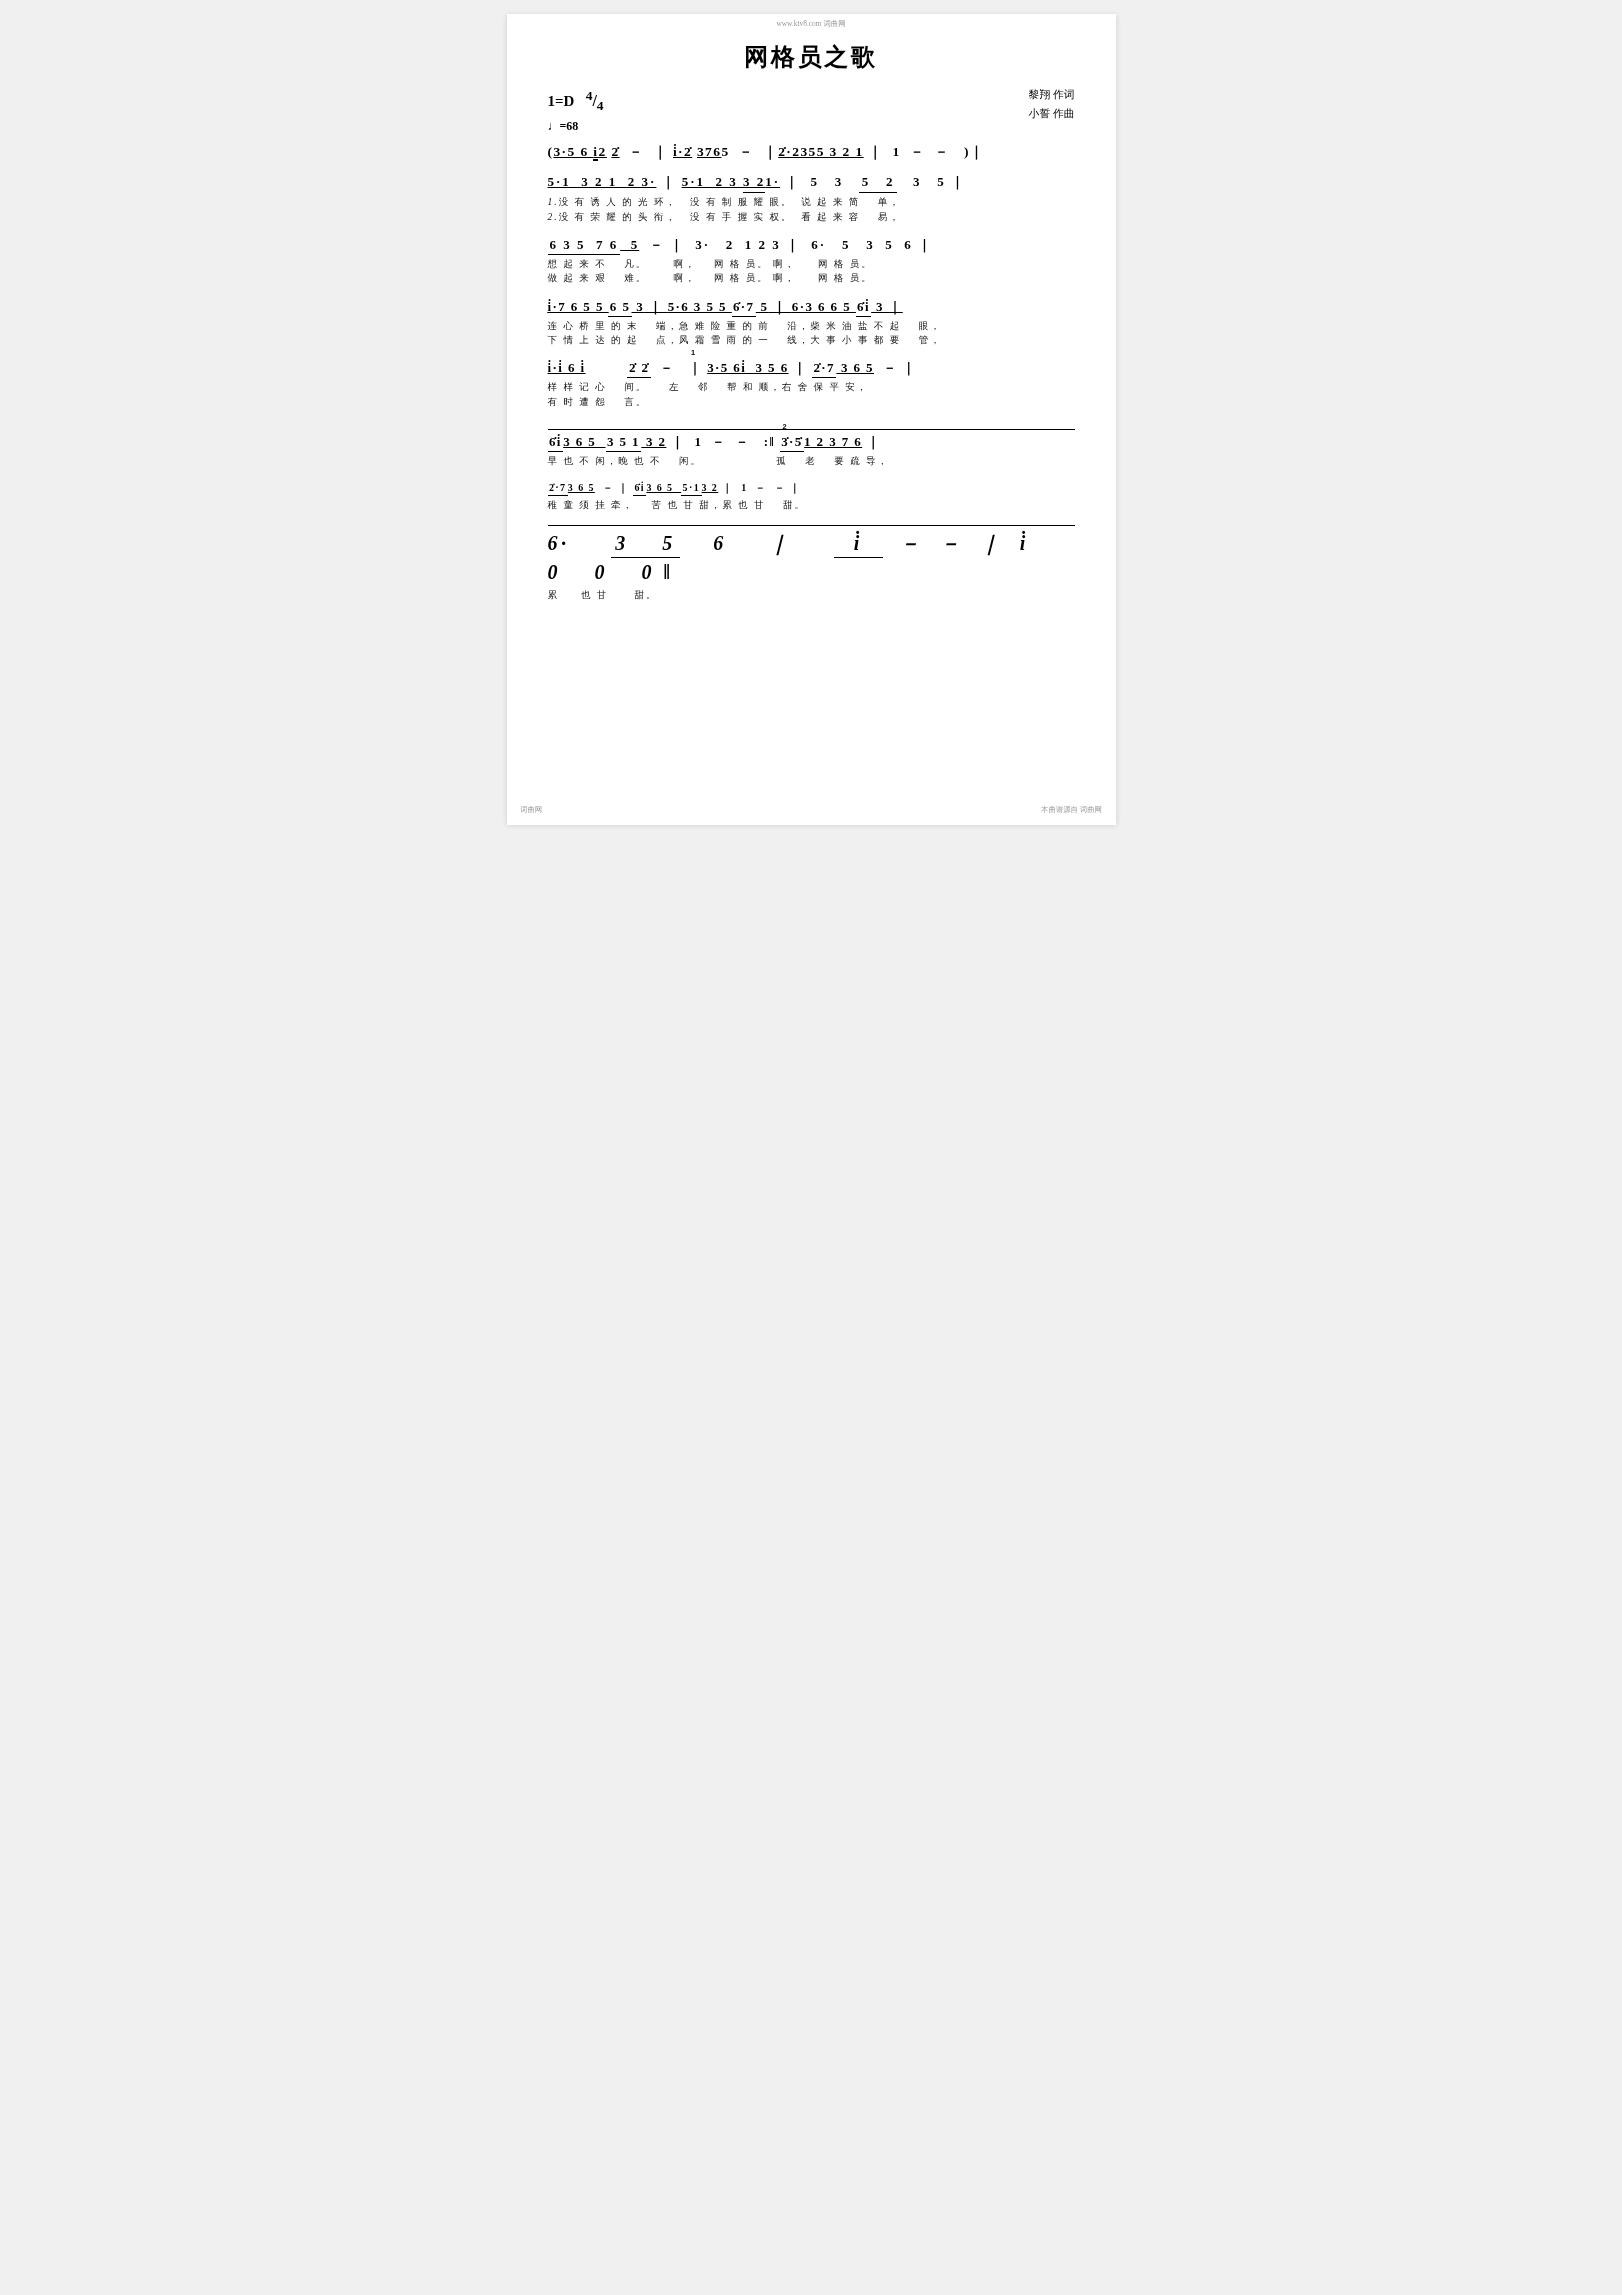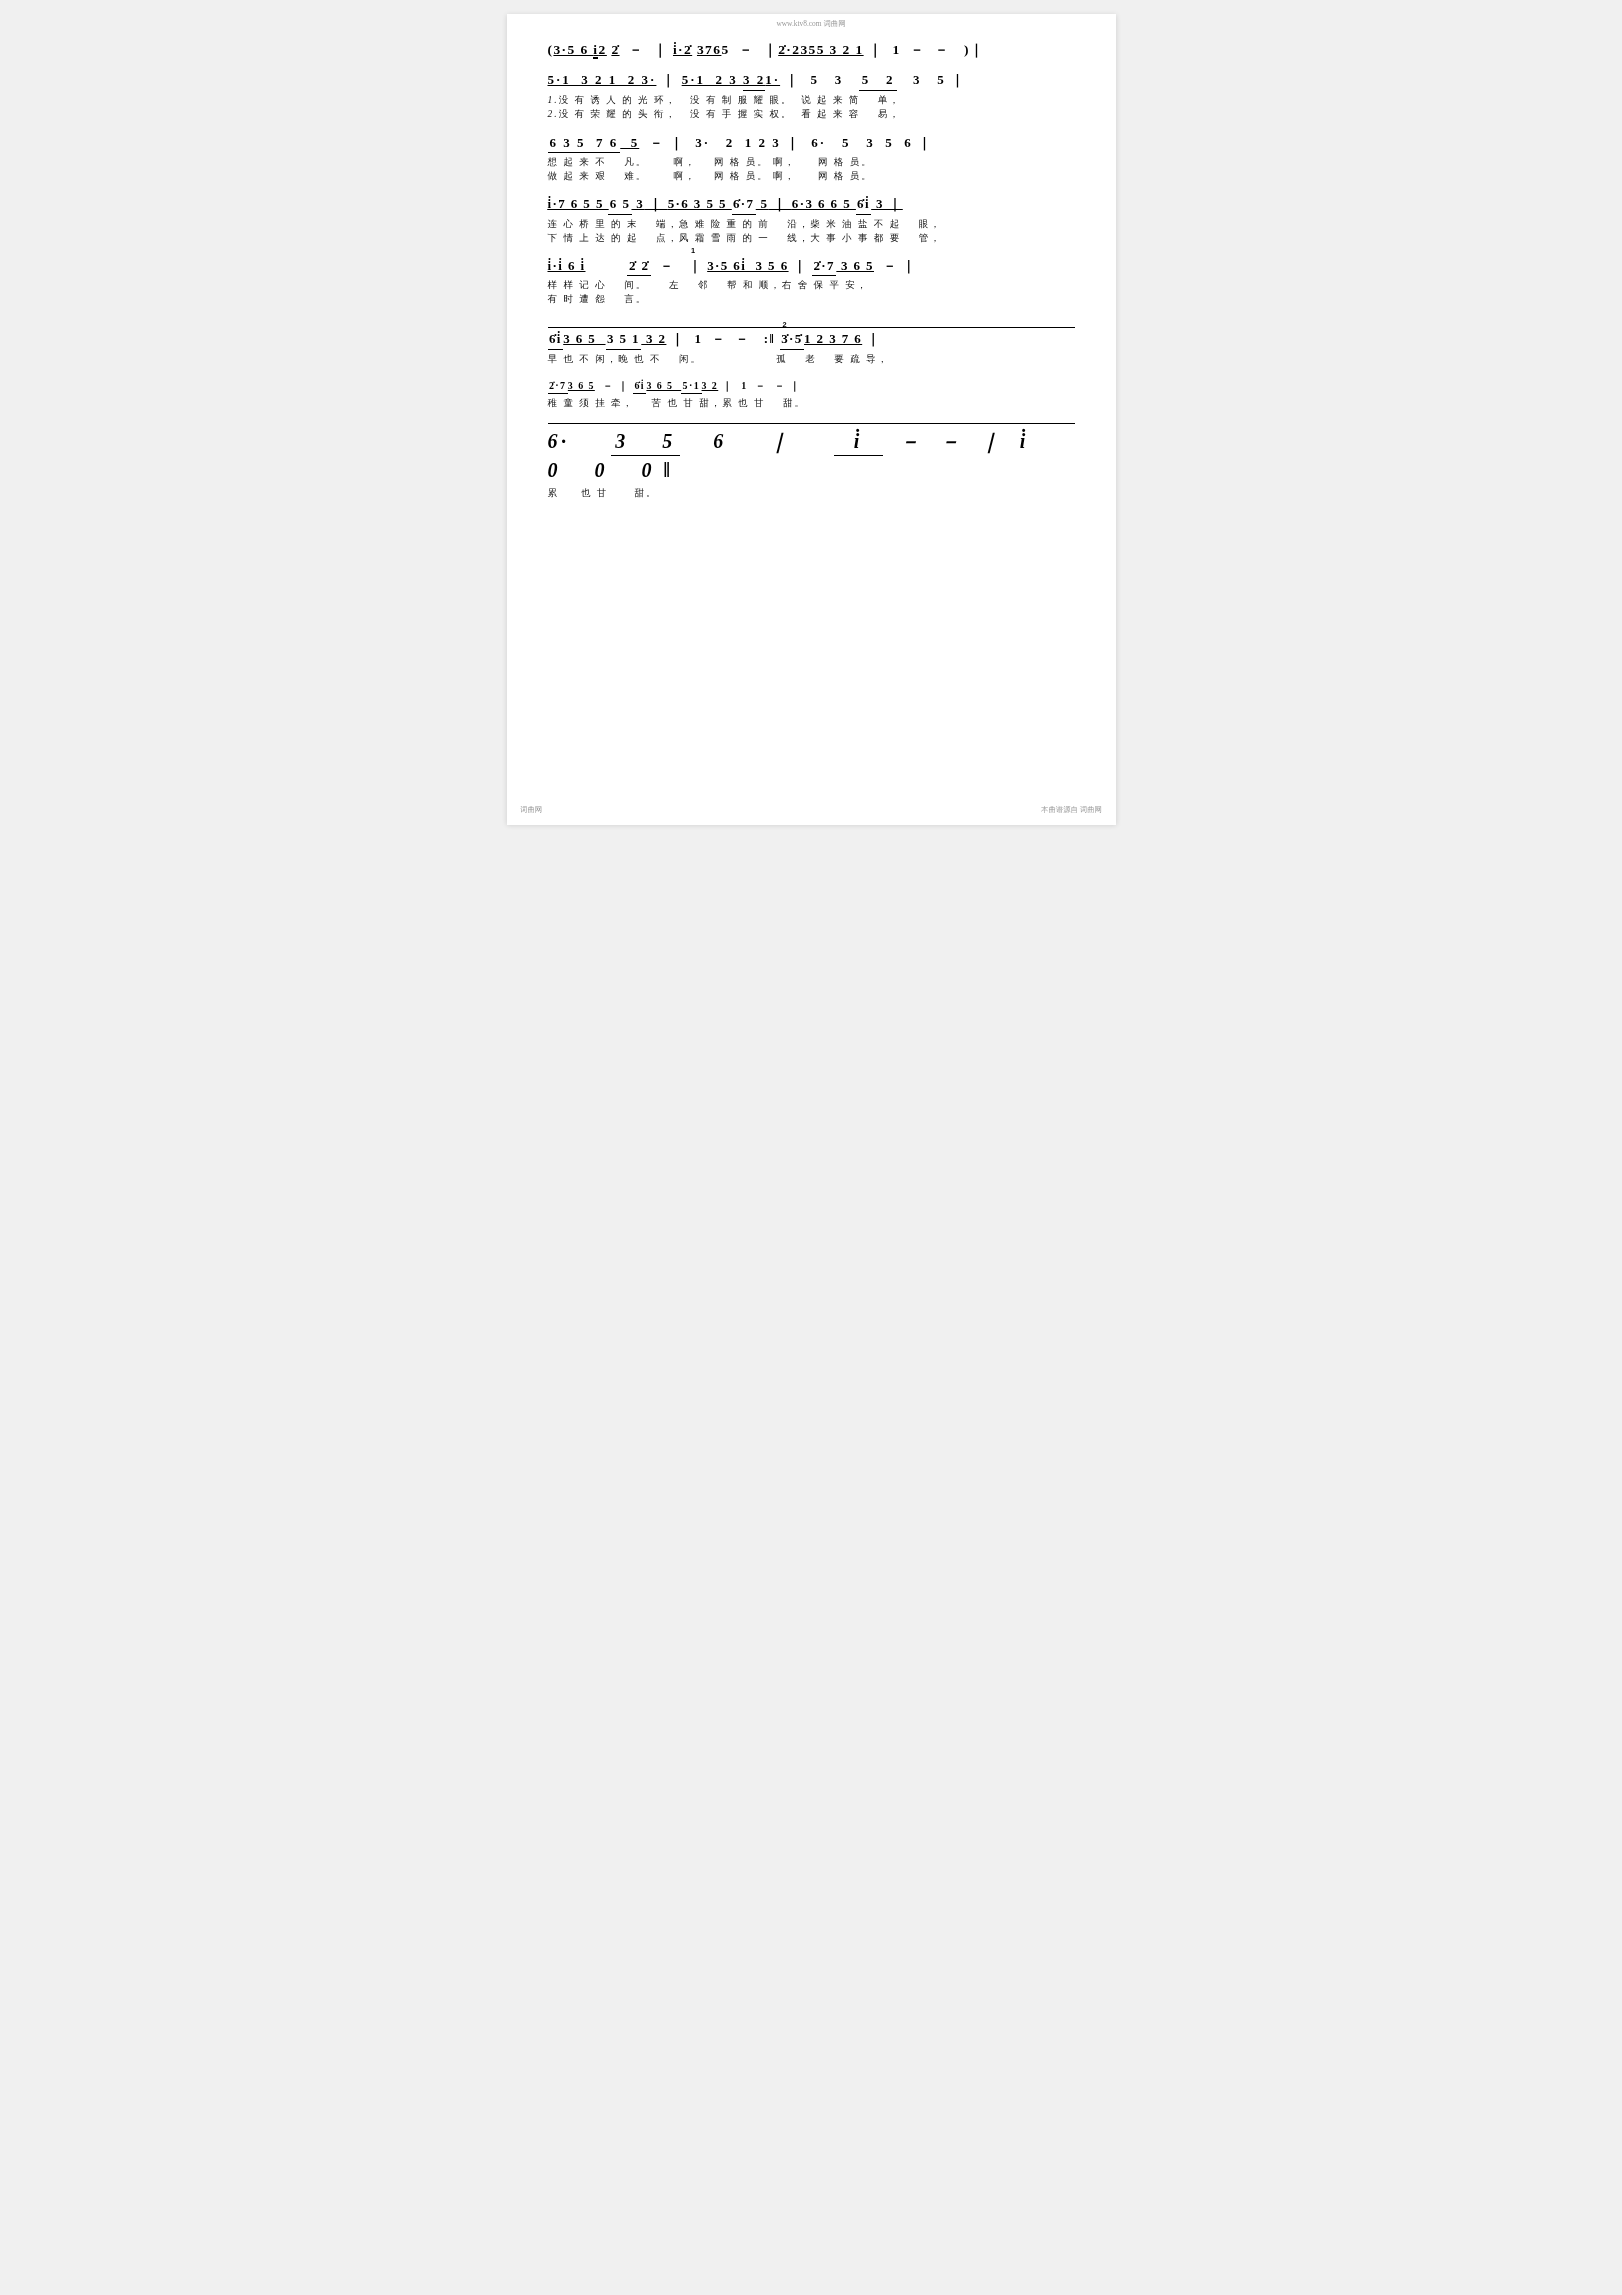--- a/index.html
+++ b/index.html
@@ -106,21 +106,36 @@
       margin-bottom: 8px;
     }
   </style>
 </head>
 <body>
 
 <div class="page">
 
   <div class="watermark-top">www.ktv8.com 词曲网</div>
 
-
+  <h1 class="title">网格员之歌</h1>
+
+  <div class="meta-row">
+    <div class="key-tempo">
+      <div class="key-line">
+        <span>1=D</span>
+        &nbsp;
+        <span style="font-size:16px; font-weight:bold;"><sup style="font-size:13.5px;">4</sup>/<sub style="font-size:13.5px;">4</sub></span>
+      </div>
+      <div>♩=68</div>
+    </div>
+    <div class="authors">
+      <div>黎翔  作词</div>
+      <div>小誓  作曲</div>
+    </div>
+  </div>
 
   <div class="sheet">
 
     <div class="sheet-line">
       <div class="notes-text" style="letter-spacing:1.4px;">
         (<span style="text-decoration:underline;">3·5 6 <span style="text-decoration:underline underline; border-bottom: 2px double #000;">i</span><span style="text-decoration:underline;">2</span></span> <span style="text-decoration:underline;">2̇</span> &nbsp;－&nbsp; ｜ <span style="text-decoration:underline;">i̇·2̇</span>&nbsp;<span style="text-decoration:underline;">376</span>5 &nbsp;－&nbsp; ｜<span style="text-decoration:underline;">2̇·2355 3 2 1</span> ｜ &nbsp;1 &nbsp;－ &nbsp;－ &nbsp;&nbsp;)｜
       </div>
     </div>
 
     <div class="sheet-line">

